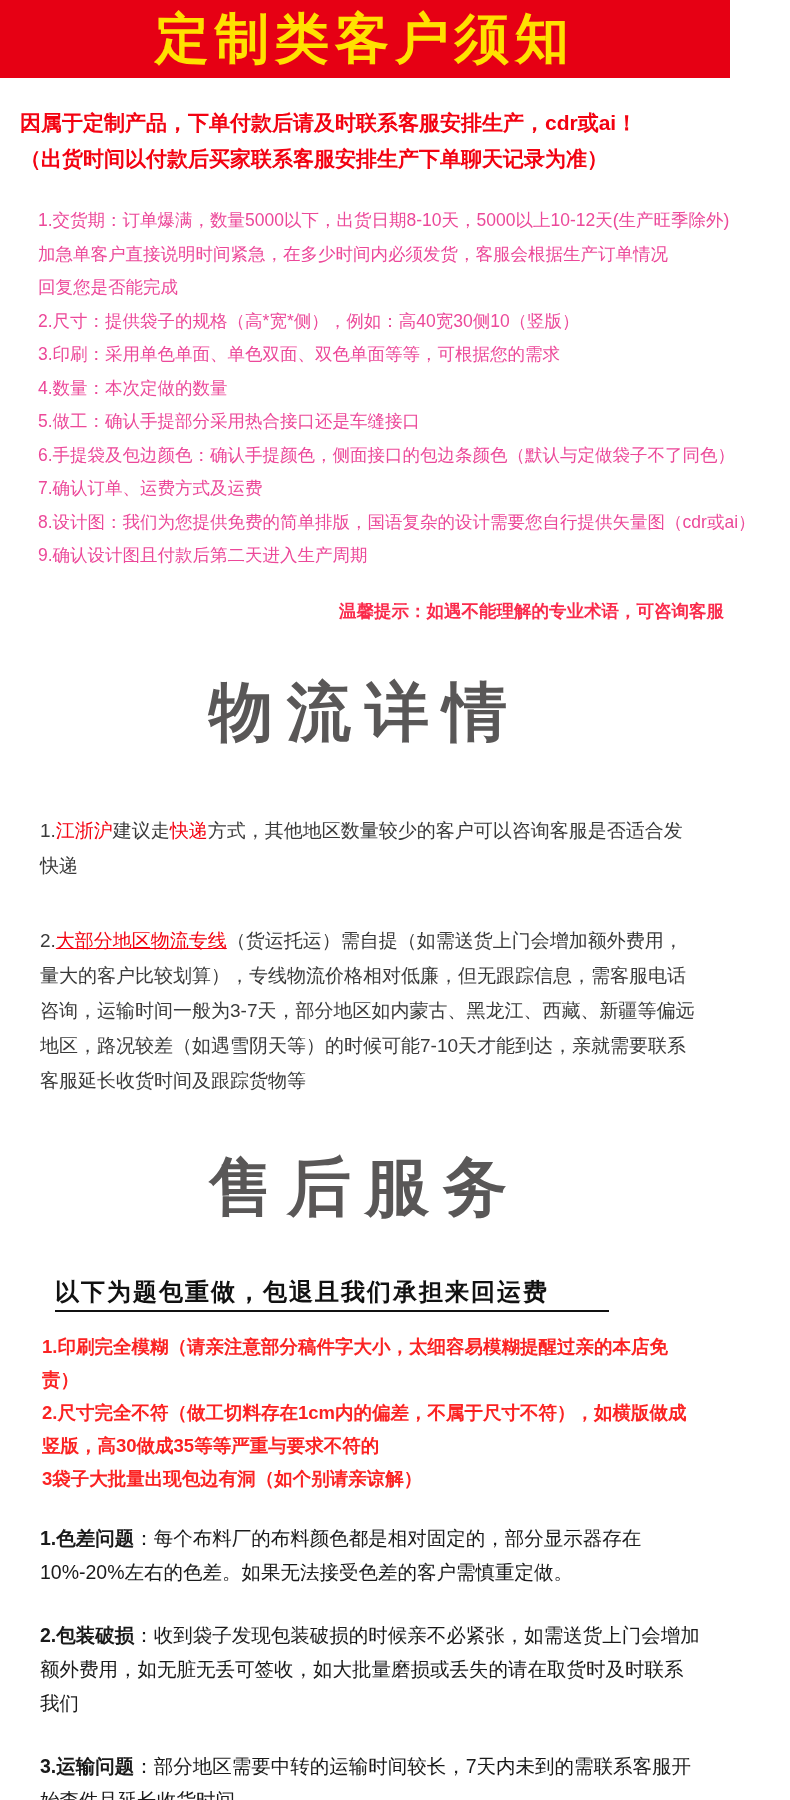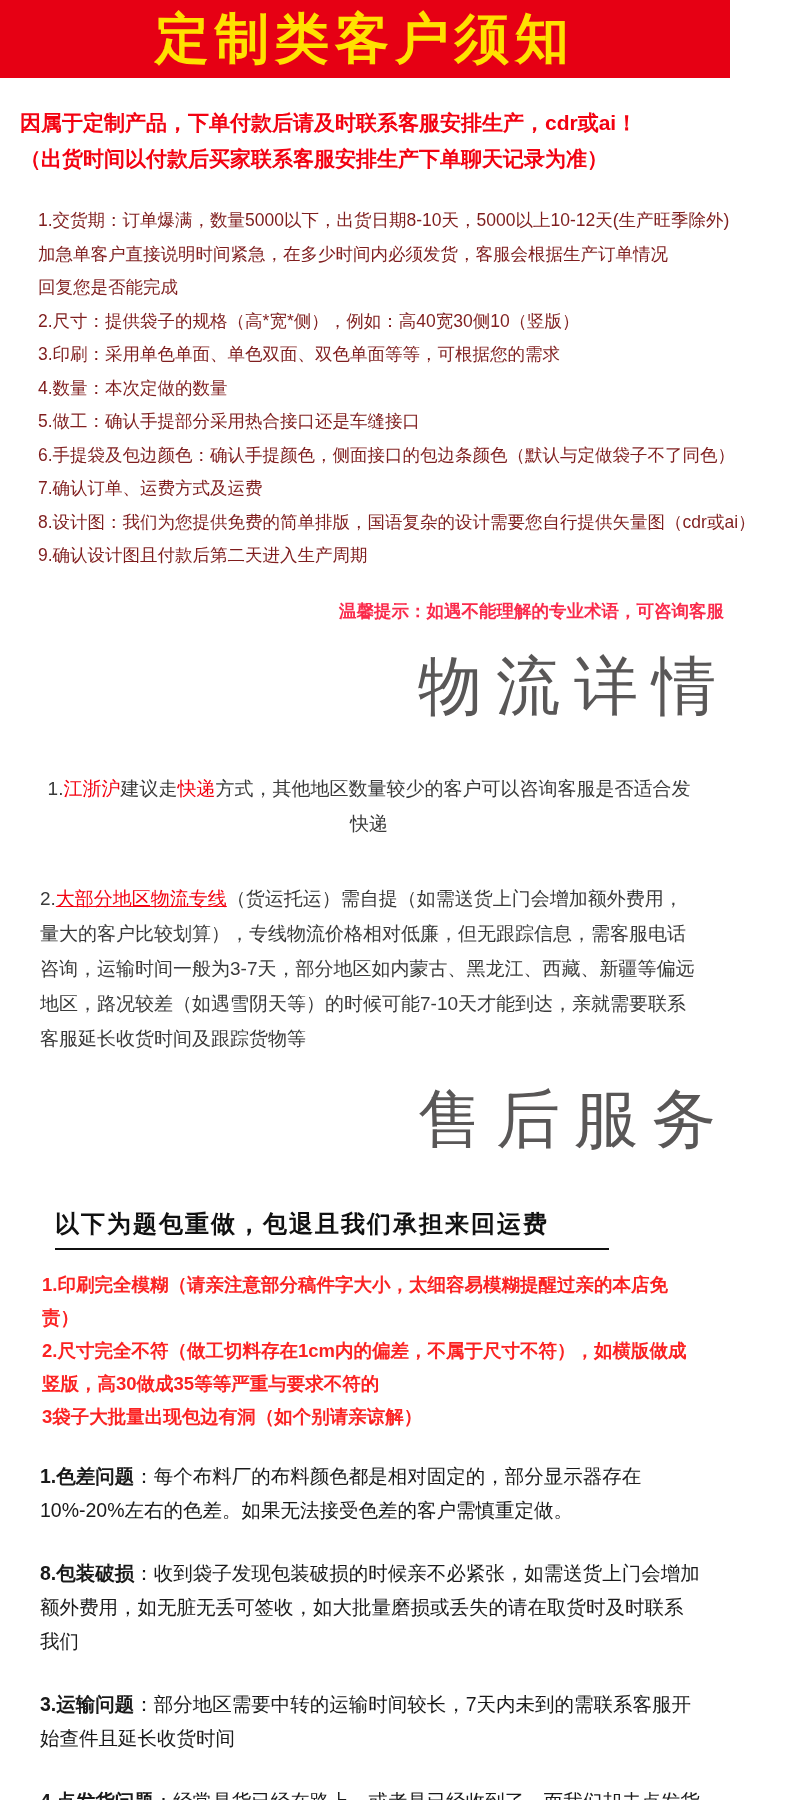--- a/index.html
+++ b/index.html
@@ -17,46 +17,46 @@
   .banner-title{
     color:#ffe100;font-size:54px;font-weight:900;letter-spacing:6px;
     font-family:"Liberation Sans","DejaVu Sans",sans-serif;
   }
 
   
   .intro{margin:27px 6px 0 20px;color:#f30211;font-size:21px;line-height:36px;font-weight:bold;}
   .intro div{white-space:nowrap;}
 
   
-  .notice{margin:27px 10px 0 38px;color:#7f1d1d;font-size:17.5px;line-height:33.5px;}
+  .notice{margin:27px 10px 0 38px;color:#ec4899;font-size:17.5px;line-height:33.5px;}
   .notice div{white-space:nowrap;}
 
   
   .tip{margin:26px 6px 0 0;text-align:right;color:#fa2b4c;font-size:17.5px;font-weight:bold;}
 
   
   .section-heading{
-    margin-top:24px;text-align:right;color:#595757;font-size:64px;font-weight:400;
+    margin-top:50px;text-align:center;color:#595757;font-size:64px;font-weight:700;
     letter-spacing:14px;line-height:1.25;
     font-family:"Liberation Serif","DejaVu Serif",serif;
   }
 
   
   .para{margin:0 32px 0 40px;color:#3a3a3a;font-size:19px;line-height:35px;}
-  .logi-1{margin-top:44px;text-align:center;}
+  .logi-1{margin-top:60px;}
   .logi-2{margin-top:40px;}
   .red-inline{color:#f30211;}
   .red-underline{color:#f30211;text-decoration:underline;text-decoration-color:#f30211;}
 
   
   .guarantee{
     margin:48px 0 0 55px;display:inline-block;
     color:#111111;font-size:24px;font-weight:900;letter-spacing:2px;
     font-family:"Liberation Serif","DejaVu Serif",serif;
-    border-bottom:2px solid #111111;padding:0 60px 8px 0;
+    border-bottom:2px solid #111111;padding:0 60px 2px 0;
   }
   .red-list{margin:18px 30px 0 42px;color:#fb2323;font-size:18.5px;line-height:33px;font-weight:bold;}
   .red-list div{margin:0;}
   .black-list{margin:26px 28px 0 40px;color:#1a1a1a;font-size:19.5px;line-height:34px;}
   .black-item{margin-bottom:29px;}
   .black-item b{font-weight:bold;}
 </style>
 </head>
 <body>
 
@@ -107,21 +107,21 @@
     <div>1.印刷完全模糊（请亲注意部分稿件字大小，太细容易模糊提醒过亲的本店免责）</div>
     <div>2.尺寸完全不符（做工切料存在1cm内的偏差，不属于尺寸不符），如横版做成竖版，高30做成35等等严重与要求不符的</div>
     <div>3袋子大批量出现包边有洞（如个别请亲谅解）</div>
   </div>
 
   <div class="black-list">
     <div class="black-item">
       <b>1.色差问题</b><span>：每个布料厂的布料颜色都是相对固定的，部分显示器存在10%-20%左右的色差。如果无法接受色差的客户需慎重定做。</span>
     </div>
     <div class="black-item">
-      <b>8.包装破损</b><span>：收到袋子发现包装破损的时候亲不必紧张，如需送货上门会增加额外费用，如无脏无丢可签收，如大批量磨损或丢失的请在取货时及时联系我们</span>
+      <b>2.包装破损</b><span>：收到袋子发现包装破损的时候亲不必紧张，如需送货上门会增加额外费用，如无脏无丢可签收，如大批量磨损或丢失的请在取货时及时联系我们</span>
     </div>
     <div class="black-item">
       <b>3.运输问题</b><span>：部分地区需要中转的运输时间较长，7天内未到的需联系客服开始查件且延长收货时间</span>
     </div>
     <div class="black-item">
       <b>4.点发货问题</b><span>：经常是货已经在路上，或者是已经收到了，而我们却未点发货</span>
     </div>
     <div class="black-item">
       <b>5.做工问题</b><span>：个别车缝不直，包边不对称但不影响袋子使用的希望亲能体谅一下呢，给个工人每天在做几百个袋子，难免个别会有瑕疵</span>
     </div>

